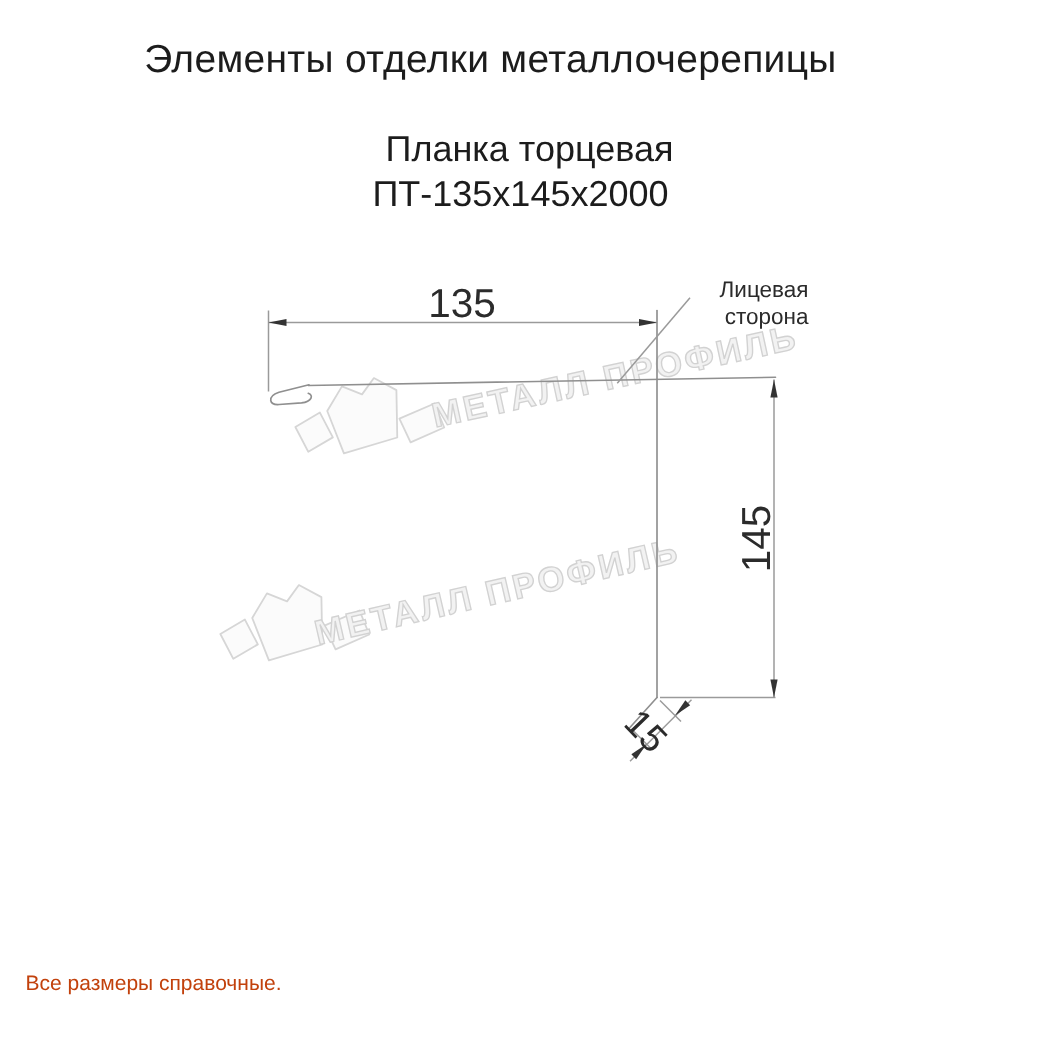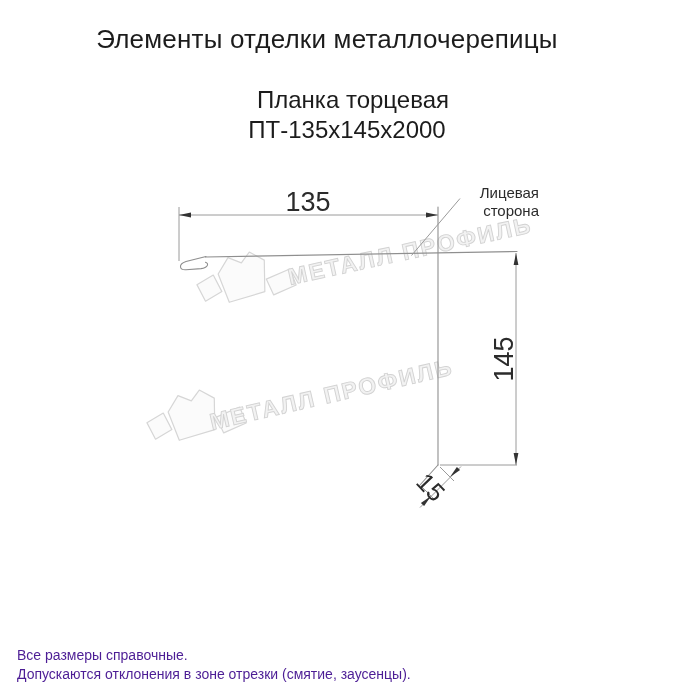--- a/index.html
+++ b/index.html
@@ -15,21 +15,21 @@
   }
   .product-name{
     top:86px;left:0;width:700px;text-align:center;
     font-size:24px;color:#1c1c1c;transform:translateX(3px);
   }
   .product-sku{
     top:116px;left:0;width:700px;text-align:center;
     font-size:24px;color:#1c1c1c;transform:translateX(-3px);
   }
   .footnotes{
-    top:646px;left:17px;font-size:14px;line-height:19px;color:#4c1d95;
+    top:646px;left:17px;font-size:14px;line-height:19px;color:#c2410c;
   }
   svg.drawing{position:absolute;top:0;left:0;}
   svg text{font-family:"Liberation Sans", sans-serif;}
   .dim-text{fill:#2b2b2b;font-size:27px;}
   .hem-text{fill:#2b2b2b;font-size:25px;}
   .face-text{fill:#2b2b2b;font-size:15px;}
   .wm-text{
     fill:#f2f2f2;stroke:#d2d2d2;stroke-width:0.9px;
     font-size:23px;font-weight:bold;letter-spacing:2px;
   }
@@ -97,14 +97,13 @@
   <text class="hem-text" transform="translate(431,487) rotate(46)" x="0" y="9" text-anchor="middle">15</text>
 
   <g>
     <text class="face-text" x="539" y="198" text-anchor="end">Лицевая</text>
     <text class="face-text" x="539" y="216" text-anchor="end">сторона</text>
   </g>
 </svg>
 
 <div class="abs footnotes">
   <div>Все размеры справочные.</div>
-  <div>Допускаются отклонения в зоне отрезки (смятие, заусенцы).</div>
 </div>
 
 </body></html>

